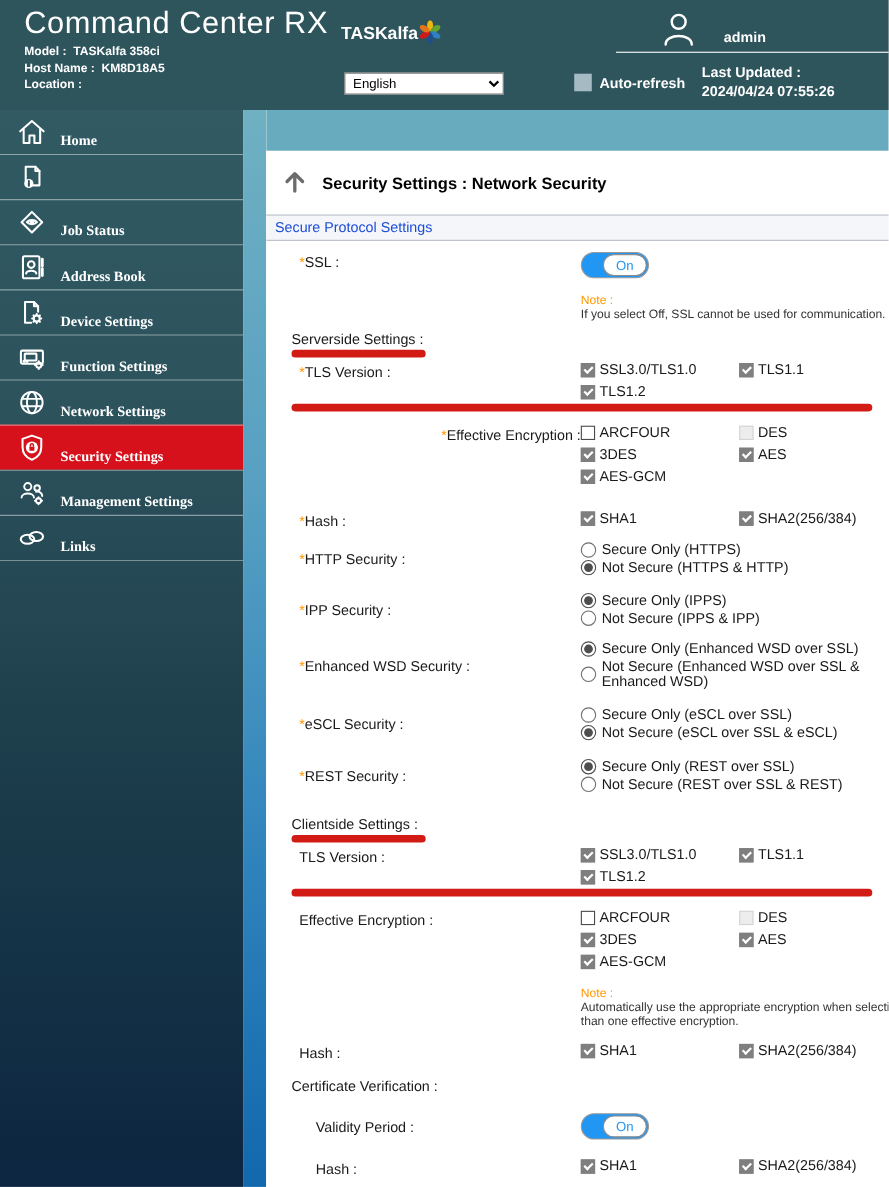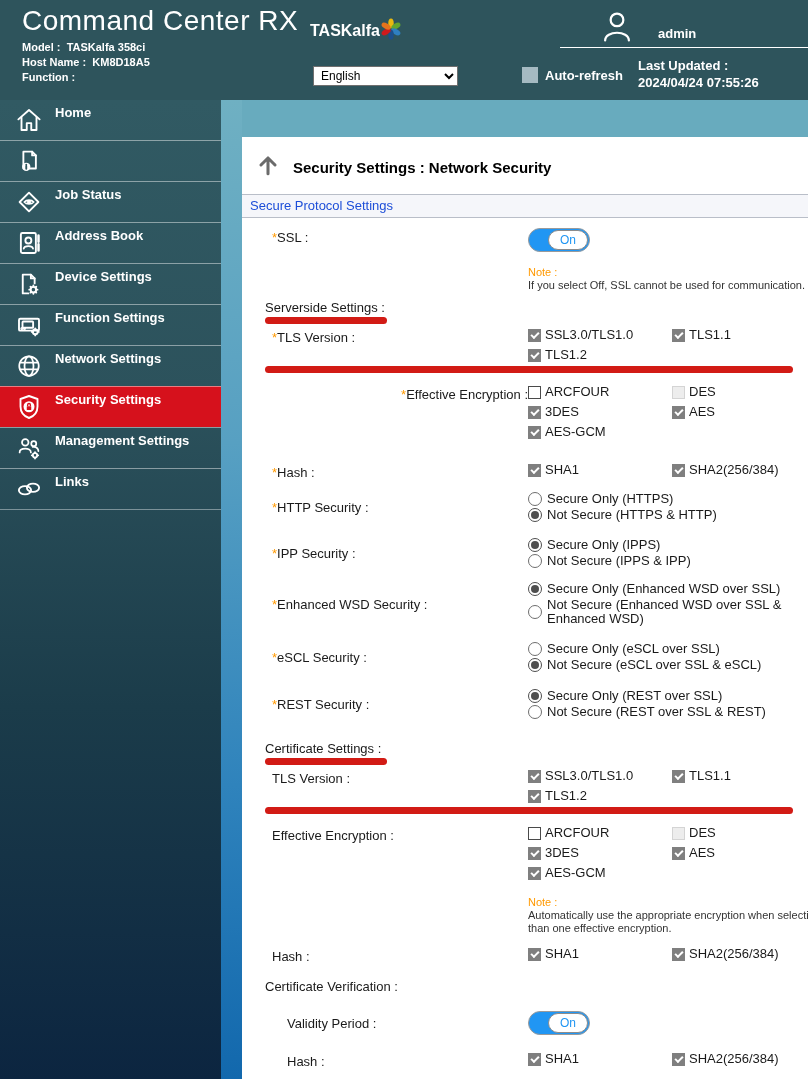--- a/index.html
+++ b/index.html
@@ -26,21 +26,21 @@
 
   
   .body-row { display:flex; height:979px; }
   .sidebar { width:221px; flex:none; color:#fff; display:flex; flex-direction:column;
              background:linear-gradient(180deg,#315a63 0%,#2c525c 30%,#1b3c4a 62%,#0c2540 100%); }
   .strip { width:21px; flex:none; background:linear-gradient(180deg,#6fb0c2 0%,#57a0c2 35%,#2f83bc 70%,#1268ad 100%); }
   .content { flex:1; background:#fff; overflow:hidden; }
   .band { height:37px; background:#68abbe; }
 
   
-  .mi { display:flex; align-items:flex-start; min-height:40px; padding:5px 6px 5px 14px; border-top:1px solid rgba(255,255,255,0.45); cursor:pointer; }
+  .mi { display:flex; align-items:flex-end; min-height:40px; padding:5px 6px 5px 14px; border-top:1px solid rgba(255,255,255,0.45); cursor:pointer;font-family:Liberation Serif, serif; }
   .mi:first-child { border-top:none; }
   .mi .ic { width:30px; height:30px; margin-right:11px; flex:none; }
   .mi .lbl { font-size:13px; font-weight:bold; line-height:15px; }
   .mi.active { background:#d6111c; }
   .submenu { background:rgba(4,22,34,0.48); border-top:1px solid rgba(255,255,255,0.45); }
   .smi { padding:12px 4px 12px 62px; font-size:13px; font-weight:bold; cursor:pointer; }
   .side-fill { flex:1; border-top:1px solid rgba(255,255,255,0.4); }
 
   
   .trow { display:flex; align-items:center; padding:15px 0 12px 13px; }
@@ -85,21 +85,21 @@
 </head>
 <body>
 
 <div class="page">
 
   <div class="hdr">
     <div class="app-title">Command Center RX</div>
     <div class="dev-lines">
       <div><span class="lbl">Model :</span>&nbsp;&nbsp;<span>TASKalfa 358ci</span></div>
       <div><span class="lbl">Host Name :</span>&nbsp;&nbsp;<span>KM8D18A5</span></div>
-      <div><span class="lbl">Function :</span>&nbsp;&nbsp;<span></span></div>
+      <div><span class="lbl">Location :</span>&nbsp;&nbsp;<span></span></div>
     </div>
 
     <div class="logo">
       <span class="logo-text">TASKalfa</span>
       <span>
         <svg width="26" height="26" viewBox="0 0 24 24">
           <g transform="translate(12,12)">
             <ellipse transform="rotate(0)" cx="0" cy="-5.2" rx="2.5" ry="4.6" fill="#eab90f"></ellipse>
             <ellipse transform="rotate(60)" cx="0" cy="-5.2" rx="2.5" ry="4.6" fill="#64a52f"></ellipse>
             <ellipse transform="rotate(120)" cx="0" cy="-5.2" rx="2.5" ry="4.6" fill="#2f7fc1"></ellipse>
@@ -403,21 +403,21 @@
               <span class="radio selected"></span>
               <span class="opt-label">Secure Only (REST over SSL)</span>
             </div>
           <div class="ropt">
               <span class="radio"></span>
               <span class="opt-label">Not Secure (REST over SSL &amp; REST)</span>
             </div>
         </div>
       </div>
 
-      <div class="sheading pl-head" style="margin-top:22px;">Certificate Settings :</div>
+      <div class="sheading pl-head" style="margin-top:22px;">Clientside Settings :</div>
       <div class="ann short"></div>
 
       <div class="frow" style="margin-top:4px;">
         <div class="flabel pl-field">TLS Version :</div>
         <div class="fcontrol grid2">
           <div class="opt">
               <span class="cb checked"></span>
               <span class="opt-label">SSL3.0/TLS1.0</span>
             </div>
           <div class="opt">

